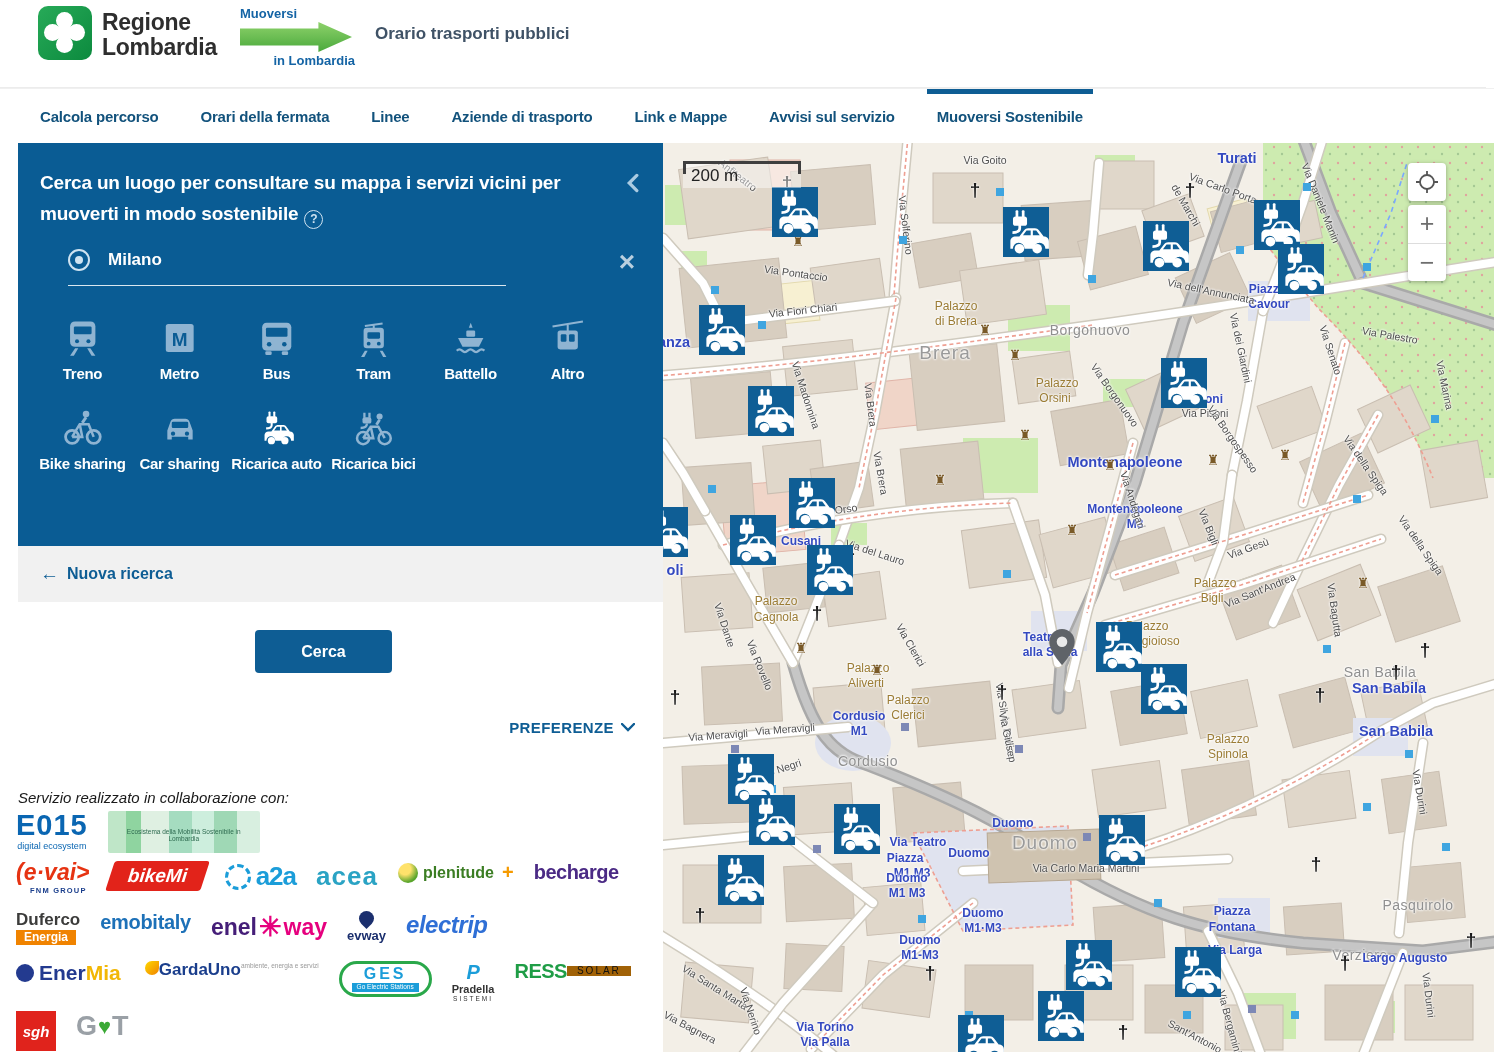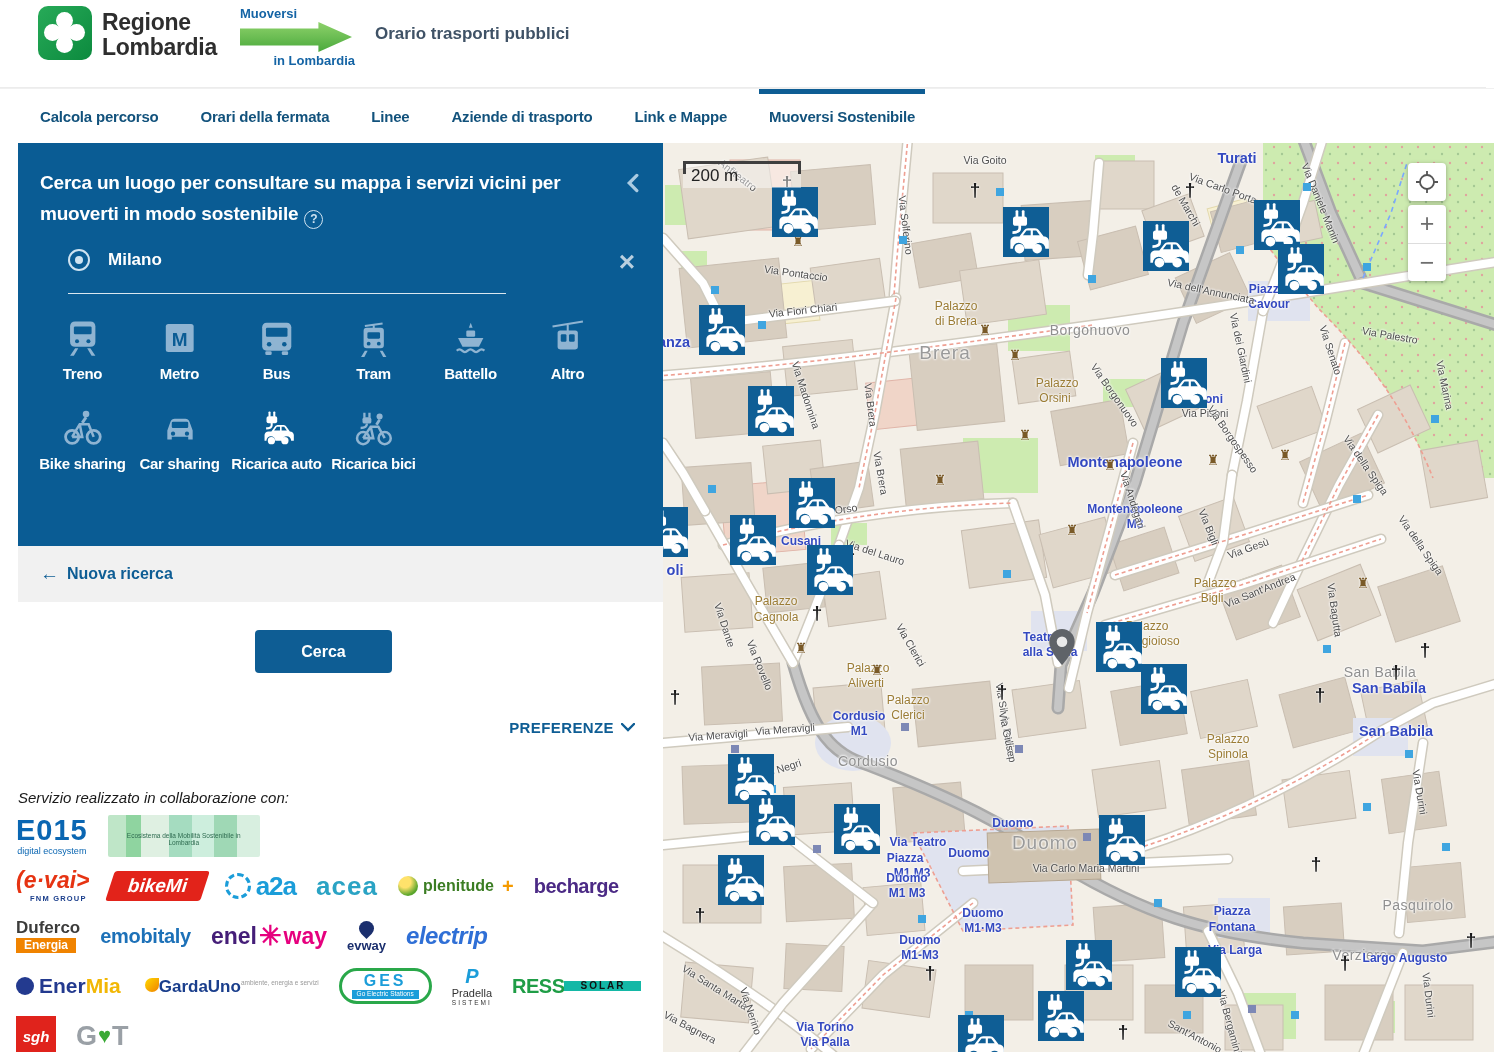--- a/index.html
+++ b/index.html
@@ -29,21 +29,21 @@
 .tab{display:flex;align-items:center;position:relative;color:#12527c;font-weight:bold;font-size:15px;cursor:pointer;white-space:nowrap;letter-spacing:-.2px}
 .tab.active::before{content:"";position:absolute;left:-10px;right:-10px;top:0;height:5px;background:var(--accent)}
 
 .sidebar{position:absolute;left:0;top:143px;width:663px;height:909px;background:#fff;overflow:hidden}
 .panel{position:absolute;left:18px;top:0;width:645px;height:403px;background:var(--panel);color:#fff}
 .prompt{position:absolute;left:22px;top:24px;width:565px;font-size:19px;line-height:31px;font-weight:bold;letter-spacing:-.2px}
 .help{display:inline-flex;width:19px;height:19px;border:1.5px solid #cfe3f1;border-radius:50%;color:#cfe3f1;
   font-size:12px;align-items:center;justify-content:center;vertical-align:-3px;margin-left:6px;font-weight:bold}
 .collapse{position:absolute;right:24px;top:30px;cursor:pointer}
 .searchrow{position:absolute;left:50px;top:106px;width:438px;display:flex;align-items:center;gap:16px;
-  padding-bottom:22px;border-bottom:1px solid rgba(255,255,255,.85)}
+  padding-bottom:14px;border-bottom:1px solid rgba(255,255,255,.85)}
 .target{width:22px;height:22px;border:2px solid #cfe3f1;border-radius:50%;position:relative;flex:0 0 auto}
 .target::after{content:"";position:absolute;left:5px;top:5px;width:8px;height:8px;border-radius:50%;background:#cfe3f1}
 .searchrow input{background:transparent;border:none;outline:none;color:#fff;font-size:17px;font-weight:bold;width:100%;font-family:"Liberation Sans",sans-serif}
 .clear-x{position:absolute;right:28px;top:108px;color:#b9cfdf;font-size:28px;font-weight:bold;line-height:22px;cursor:pointer}
 .mrow{position:absolute;left:16px;display:flex}
 .mrow1{top:176px}.mrow2{top:266px}
 .mode{width:97px;display:flex;flex-direction:column;align-items:center;gap:8px;cursor:pointer}
 .mode svg{height:38px;color:#8fb4d2}
 .mode.sel svg{color:#fff}
 .mode .ko{fill:var(--panel)}
@@ -51,21 +51,21 @@
 .mlabel{color:#fff;font-size:15px;font-weight:bold;letter-spacing:-.3px;white-space:nowrap}
 .newsearch{position:absolute;left:18px;top:403px;width:645px;height:56px;background:#f1f1f1;display:flex;align-items:center;
   padding-left:22px;color:var(--accent);font-weight:bold;font-size:16px;gap:8px;cursor:pointer}
 .newsearch .arr{font-size:19px}
 .cerca{position:absolute;left:255px;top:487px;width:137px;height:43px;background:var(--accent);color:#fff;border:none;
   border-radius:4px;font-weight:bold;font-size:16px;font-family:"Liberation Sans",sans-serif;cursor:pointer}
 .preferenze{position:absolute;right:28px;top:576px;color:var(--accent);font-weight:bold;font-size:15px;letter-spacing:.4px;
   display:flex;align-items:center;gap:7px;cursor:pointer}
 .partners-head{position:absolute;left:18px;top:646px;font-style:italic;font-size:15px;color:#1a1a1a}
 .logos{position:absolute;left:16px;top:668px;width:645px}
-.logo-row{height:50px;display:flex;align-items:center;gap:20px}
+.logo-row{height:50px;display:flex;align-items:flex-start;gap:20px}
 .logo{display:flex;align-items:center;cursor:pointer}
 .t2{display:block}
 .lg-e015{flex-direction:column;color:#0a66b2;font-weight:bold;line-height:1}
 .lg-e015 .t1{font-size:29px;letter-spacing:1px}
 .lg-e015 .t2{font-size:9px;font-weight:normal;margin-top:2px}
 .lg-ems{width:152px;height:42px;border-radius:2px;position:relative;
   background:linear-gradient(90deg,#bfe6c8 0 12%,#8fd4a0 12% 22%,#dff0e2 22% 40%,#a5dcc0 40% 55%,#cdeedd 55% 70%,#9fd8b5 70% 85%,#d8efe0 85% 100%)}
 .lg-ems .t1{position:absolute;left:10px;top:17px;width:132px;font-size:6.5px;color:#2d6a4f;text-align:center;line-height:1.1}
 .lg-evai{flex-direction:column;align-items:flex-start;line-height:1}
 .lg-evai .t1{color:#e63312;font-weight:bold;font-style:italic;font-size:23px}
@@ -95,25 +95,25 @@
 .lg-enermia .t2{color:#f2b705;font-weight:bold;font-size:21px}
 .lg-gardauno{flex-direction:row;align-items:flex-start;line-height:1}
 .lg-gardauno::before{content:"";width:14px;height:14px;border-radius:50% 0 50% 50%;background:linear-gradient(135deg,#ffd900,#f08300);margin-left:4px}
 .lg-gardauno .t1{color:#1a3e8c;font-weight:bold;font-size:17px}
 .lg-gardauno .t2{color:#999;font-size:6.5px;margin-top:2px}
 .lg-ges{flex-direction:column;border:3px solid #2aa84a;border-radius:18px;padding:2px 10px;line-height:1}
 .lg-ges .t1{color:#1b9dd9;font-weight:bold;font-size:16px;letter-spacing:3px}
 .lg-ges .t2{background:#1b9dd9;color:#fff;font-size:6.5px;padding:1px 5px;margin-top:1px}
 .lg-pradella{flex-direction:column;line-height:1.1}
 .lg-pradella::before{content:"P";color:#1b9dd9;font-size:20px;font-weight:bold;font-style:italic}
-.lg-pradella .t1{color:#333;font-weight:normal;font-size:11px}
+.lg-pradella .t1{color:#333;font-weight:bold;font-size:11px}
 .lg-pradella .t2{color:#333;font-size:6.5px;letter-spacing:2px}
 .lg-ress{flex-direction:row;line-height:1}
 .lg-ress .t1{color:#1f9d46;font-weight:bold;font-size:20px;letter-spacing:-.5px}
-.lg-ress .t2{background:#14b8a6;color:#111;font-weight:bold;font-size:10px;padding:0 16px;letter-spacing:2px}
+.lg-ress .t2{background:#a16207;color:#111;font-weight:normal;font-size:10px;padding:0 10px;letter-spacing:2px}
 .lg-sgh{width:40px;height:40px;background:#e0231c;justify-content:center}
 .lg-sgh .t1{color:#fff;font-style:italic;font-weight:bold;font-size:15px}
 .lg-gvt .t1,.lg-gvt .t2{color:#9aa0a6;font-weight:bold;font-size:27px}
 .lg-gvt .star{color:#3aa935;font-size:22px;margin:0 1px}
 
 .map{position:absolute;left:663px;top:143px;width:831px;height:909px;overflow:hidden;background:#f3efe7;cursor:grab}
 .map svg.base{position:absolute;left:0;top:0}
 .mlbl{position:absolute;transform:translate(-50%,-50%);white-space:nowrap;
   text-shadow:0 0 3px #fff,0 0 3px #fff,0 0 2px #fff}
 .mlbl.st{font-size:10.5px;color:var(--street)}
@@ -163,20 +163,21 @@
   </div>
   <div class="app-title">Orario trasporti pubblici</div>
 </div>
 
 <div class="nav">
   <div class="tab">Calcola percorso</div>
   <div class="tab">Orari della fermata</div>
   <div class="tab">Linee</div>
   <div class="tab">Aziende di trasporto</div>
   <div class="tab">Link e Mappe</div>
+  <div class="tab">Avvisi sul servizio</div>
   <div class="tab active">Muoversi Sostenibile</div>
 </div>
 
 <div class="sidebar">
   <div class="panel">
     <div class="prompt"><span>Cerca un luogo per consultare su mappa i servizi vicini per muoverti in modo sostenibile</span><span class="help">?</span></div>
     <div class="collapse">
       <svg width="13" height="20" viewBox="0 0 12 18">
           <path d="M10 2 L3 9 L10 16" stroke="#aacbe2" stroke-width="3" fill="none" stroke-linecap="round"></path>
         </svg>

